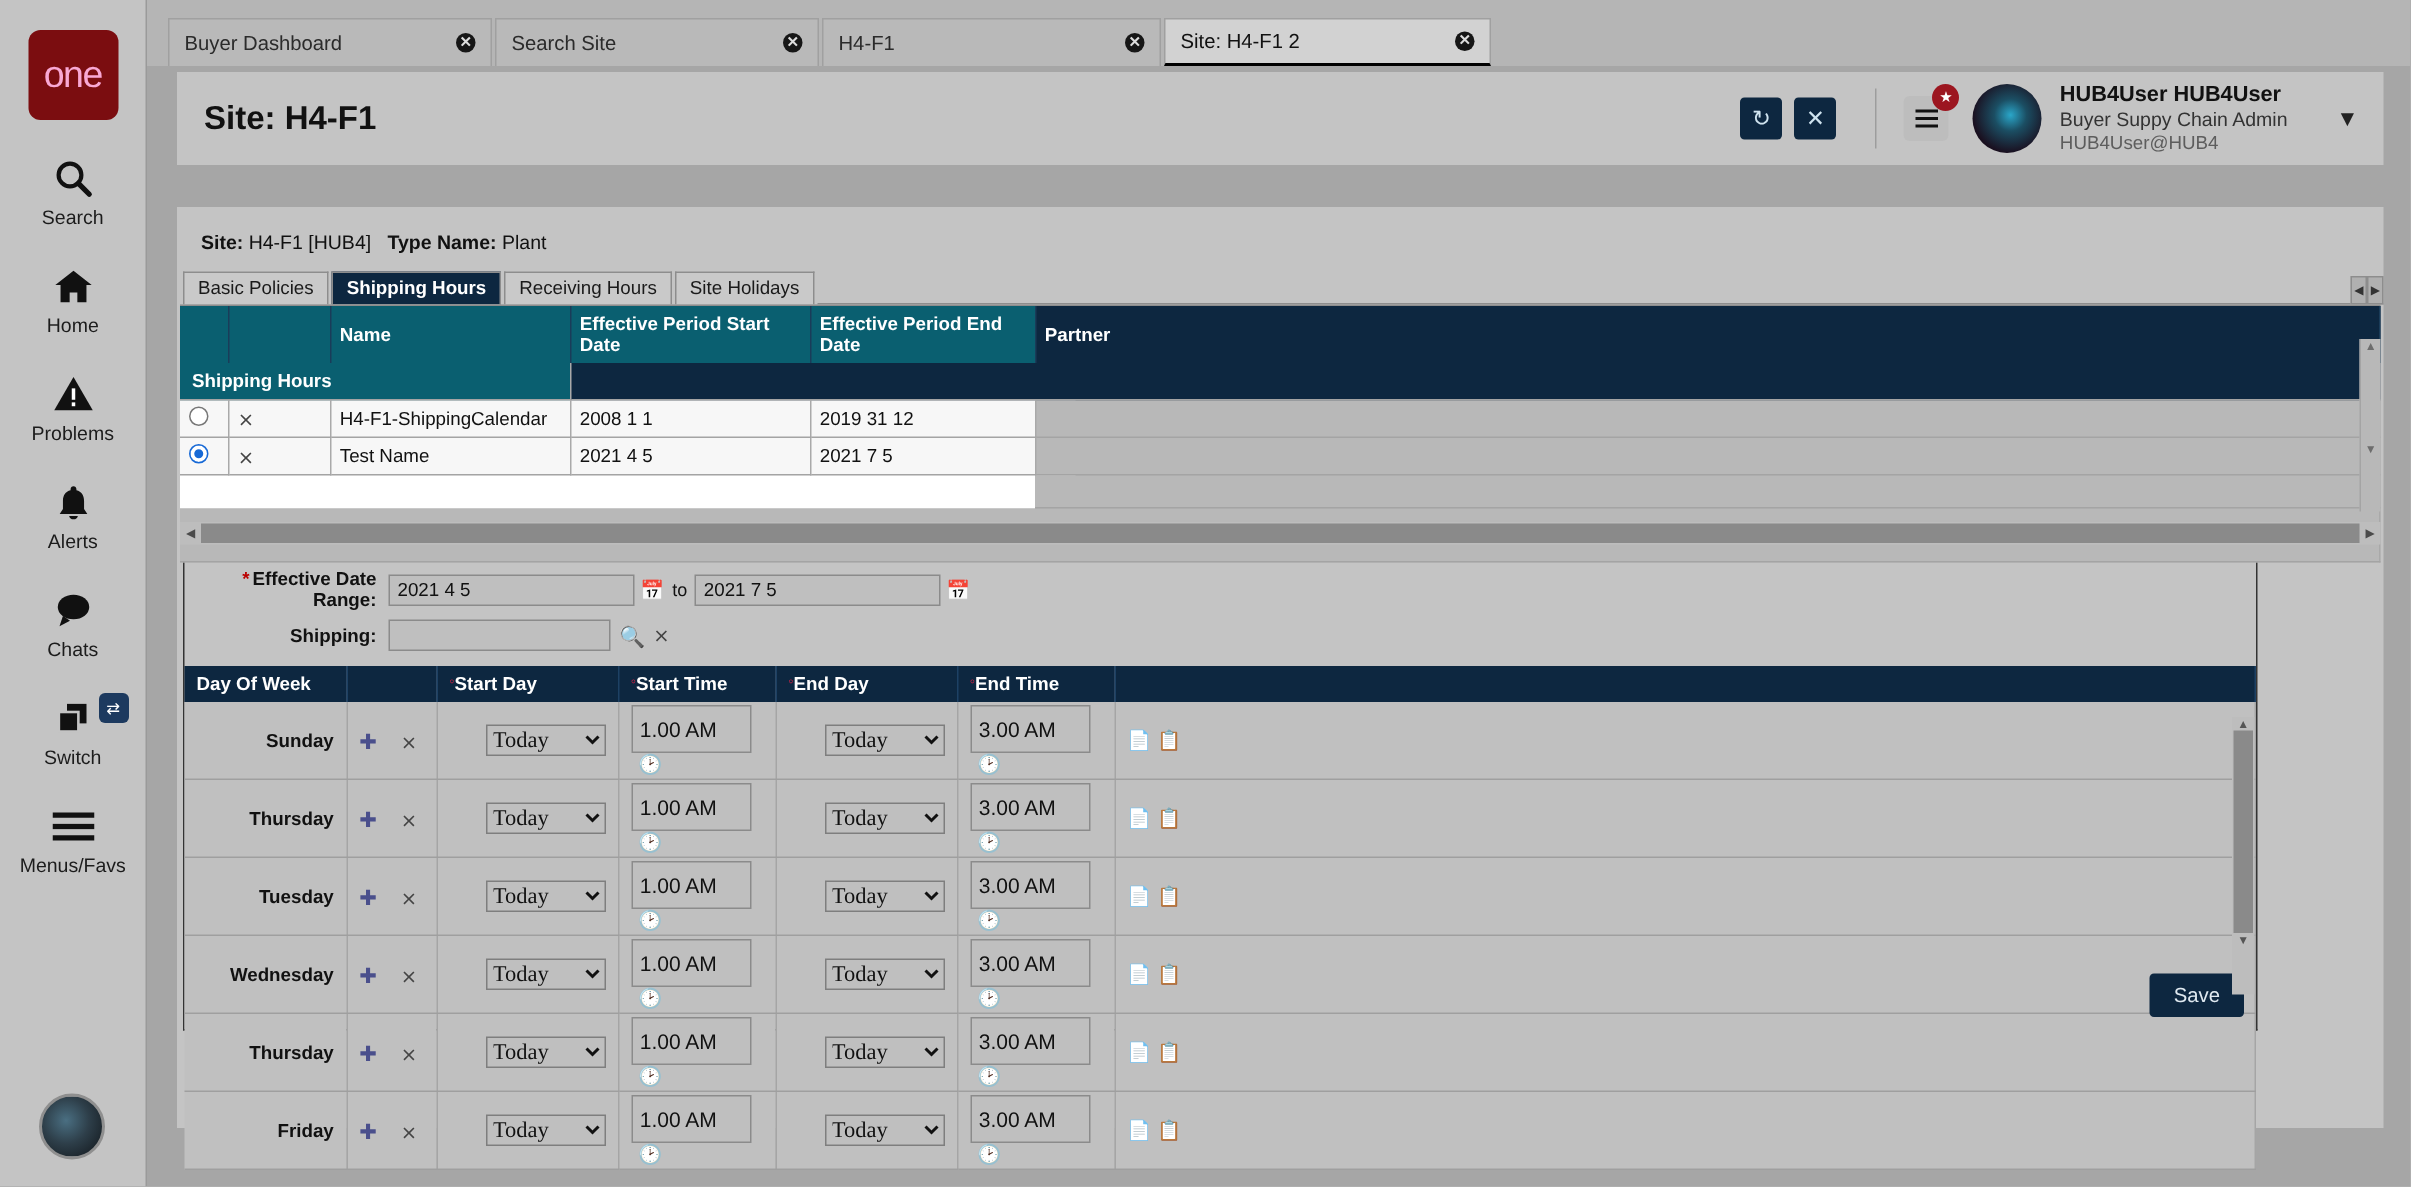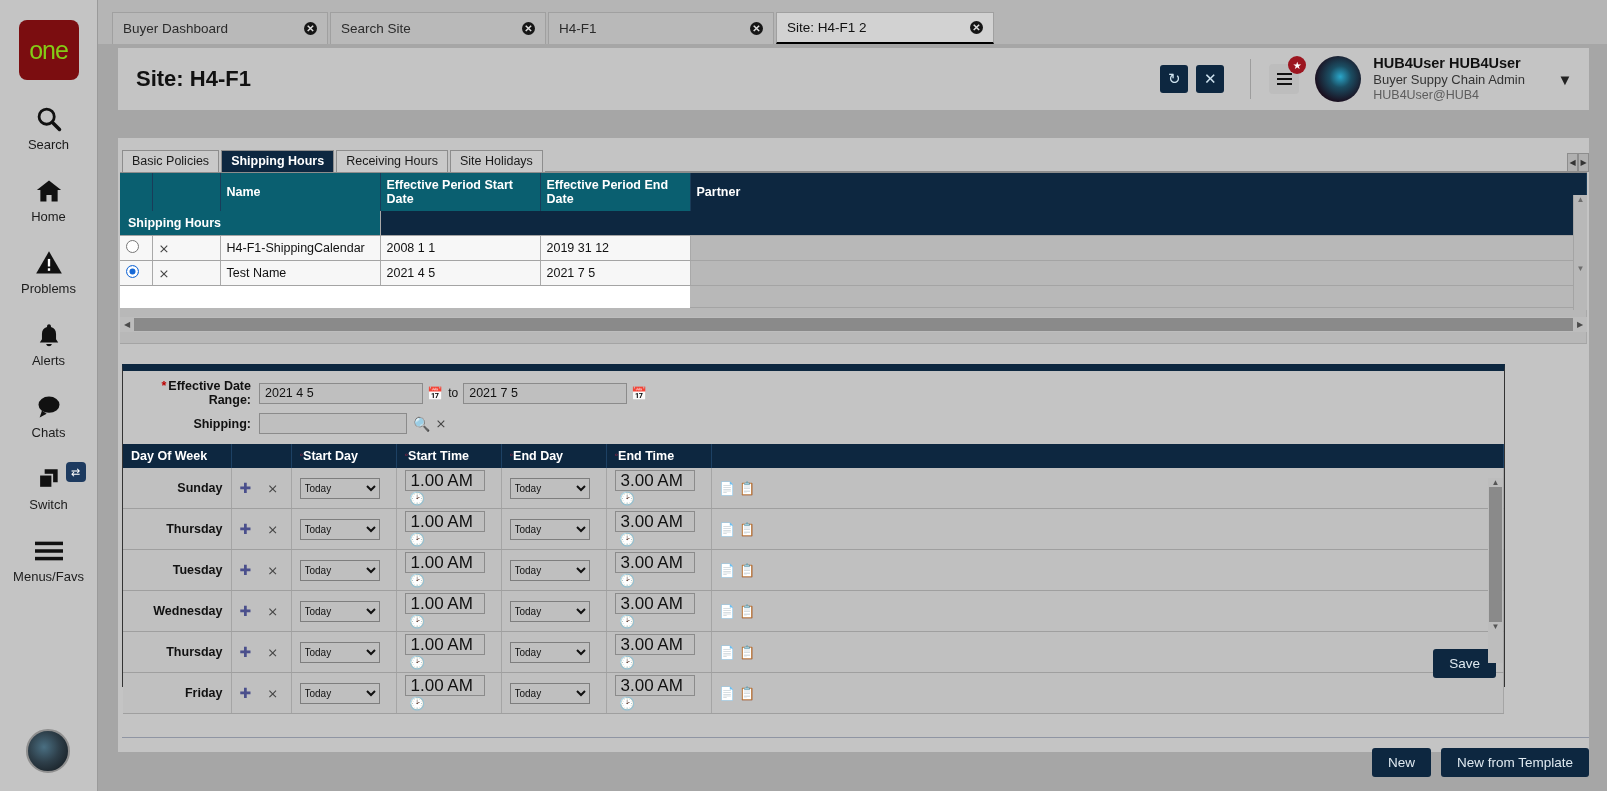--- a/index.html
+++ b/index.html
@@ -14,21 +14,21 @@
 
   
   #sidebar {
     position: absolute; left: 0; top: 0; width: 98px; height: 791px;
     background: #c4c4c4; border-right: 1px solid #9a9a9a;
     display: flex; flex-direction: column; align-items: center;
   }
   .logo {
     width: 60px; height: 60px; margin-top: 20px; border-radius: 8px;
     background: #7b0d10; display: flex; align-items: center; justify-content: center;
-    color: #84cc16; font-size: 25px; letter-spacing: -1px; font-weight: 400;
+    color: #f9a8d4; font-size: 25px; letter-spacing: -1px; font-weight: 400;
   }
   .navitem {
     margin-top: 22px; width: 98px; display: flex; flex-direction: column;
     align-items: center; cursor: pointer; position: relative;
   }
   .navitem .ico { height: 34px; display: flex; align-items: center; justify-content: center; }
   .navitem .lbl { font-size: 13px; color: #1c1c1c; margin-top: 1px; }
   .switch-badge {
     position: absolute; right: 12px; top: 0px; width: 20px; height: 20px;
     background: #1d3a5f; border-radius: 4px; color: #fff; font-size: 11px;
@@ -194,26 +194,26 @@
     text-align: left; padding: 5px 8px; height: 23px; border-right: 1px solid #1d4164;
   }
   table.days thead th .ast { color: #c24; font-size: 10px; vertical-align: top; }
   table.days tbody td {
     background: #c0c0c0; border-bottom: 1px solid #9f9f9f; border-right: 1px solid #a5a5a5;
     height: 31px; padding: 2px 8px; font-size: 12.5px; color: #111;
   }
   .dayname { font-weight: bold; text-align: right; }
   .plusico { color: #4a4f8c; font-size: 14px; cursor: pointer; }
   select.sel {
-    width: 80px; height: 21px; font-size: 10px; background: #bfbfbf;
-    border: 1px solid #7e7e7e; color: #111; font-family: Liberation Sans, sans-serif;
+    width: 80px; height: 21px; font-size: 15px; background: #bfbfbf;
+    border: 1px solid #7e7e7e; color: #111; font-family: Liberation Serif, serif; margin-left: 24px;
   }
   .timein {
-    display: inline-flex; align-items: center; width: 80px; height: 21px;
-    border: 1px solid #8b8b8b; background: #bfbfbf; font-size: 17px;
+    display: inline-flex; align-items: center; width: 80px; height: 32px;
+    border: 1px solid #8b8b8b; background: #bfbfbf; font-size: 14px;
     color: #111; padding: 0 5px;
   }
   .clockico { margin-left: 5px; font-size: 13px; color: #3a3a6e; cursor: pointer; }
   .cpico { font-size: 13px; cursor: pointer; margin-right: 4px; }
 
   #daysvscroll {
     position: absolute; right: 1px; top: 107px; width: 15px; height: 185px;
     background: #bdbdbd; z-index: 6;
   }
   #daysvscroll .ar { text-align: center; font-size: 8px; color: #555; }
@@ -352,20 +352,27 @@
         <div class="uname">HUB4User HUB4User</div>
         <div class="urole">Buyer Suppy Chain Admin</div>
         <div class="umail">HUB4User@HUB4</div>
       </div>
       <div class="caretbtn">▼</div>
     </div>
   </div>
 
   <div id="panel">
 
+    <div id="siteline">
+      <b>Site:</b>
+      <span>H4-F1 [HUB4]</span>
+      &nbsp;
+      <b>Type Name:</b>
+      <span>Plant</span>
+    </div>
 
     <div id="tabs">
       <div class="ptab">Basic Policies</div>
       <div class="ptab active">Shipping Hours</div>
       <div class="ptab">Receiving Hours</div>
       <div class="ptab">Site Holidays</div>
       <div class="tabfill"></div>
       <div class="tabarrows">
         <div>◀</div>
         <div>▶</div>
@@ -528,18 +535,14 @@
       <div class="ar">▲</div>
       <div class="thumb"></div>
       <div class="ar">▼</div>
     </div>
 
     <div id="savebar">
       <button class="navybtn">Save</button>
     </div>
   </div>
 
-  <div id="footer">
-    <button class="navybtn">New</button>
-    <button class="navybtn">New from Template</button>
-  </div>
 
 </div>
 
 </body></html>

